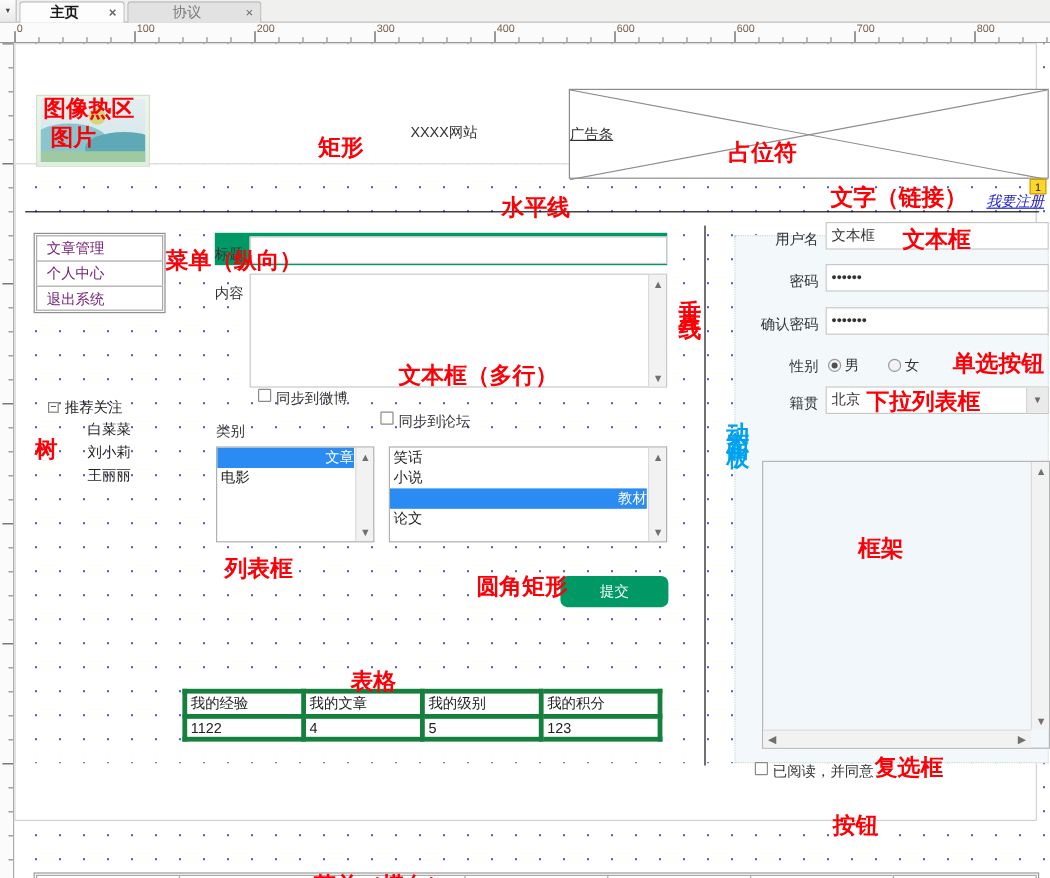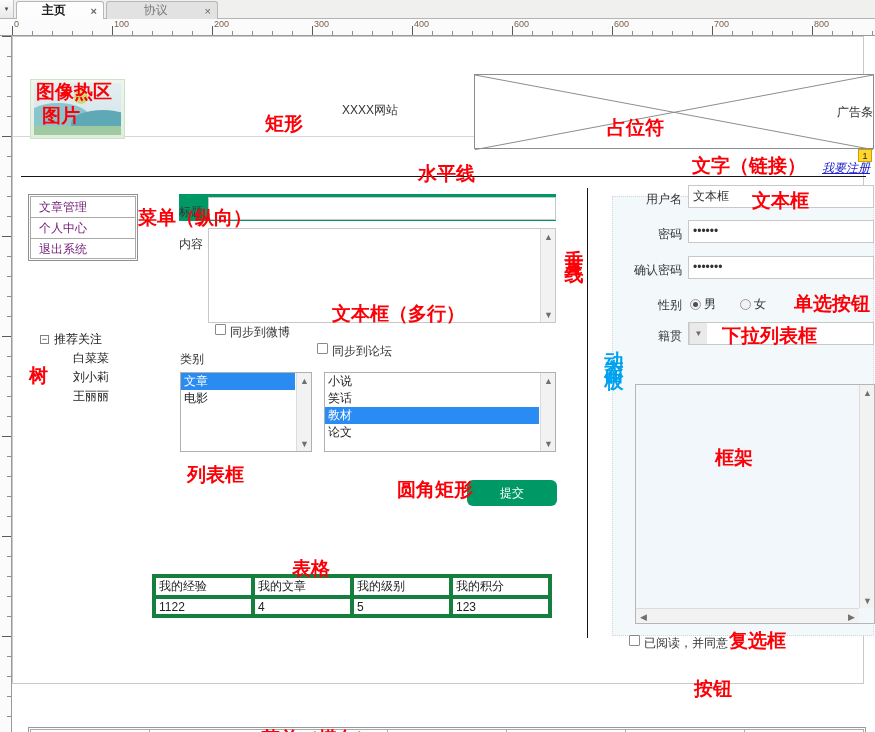--- a/index.html
+++ b/index.html
@@ -126,21 +126,21 @@
     font-size: 12px; color: #333;
   }
   .placeholder {
     position: absolute; left: 462px; top: 38px; width: 400px; height: 75px;
     border: 1px solid #8c8c8c; background: #ffffff;
   }
   .placeholder svg { position: absolute; inset: 0; }
   .placeholder-label {
     position: absolute; left: 0; top: 50%; width: 100%;
     transform: translateY(-50%);
-    text-align: right; font-size: 12px; color: #333;
+    text-align: left; font-size: 12px; color: #333; text-decoration: underline;
   }
   .hr-line {
     position: absolute; left: 9px; top: 140px; width: 845px; height: 0;
     border-top: 1.5px solid #141414;
   }
   .vr-line {
     position: absolute; left: 575px; top: 152px; width: 0; height: 450px;
     border-left: 1.5px solid #141414;
   }
 
@@ -214,21 +214,21 @@
   .rbtn.checked::after {
     content: ''; width: 5px; height: 5px; border-radius: 50%; background: #4f4f4f;
   }
 
   .listbox {
     position: absolute; border: 1px solid #b0b0b0; background: #ffffff;
     font-size: 12px; color: #222; overflow: hidden;
   }
   .listbox .items { position: absolute; left: 0; top: 0; right: 16px; }
   .listbox .li { height: 17px; line-height: 17px; padding-left: 3px; }
-  .listbox .li.sel { background: #2a8bf2; color: #ffffff; }
+  .listbox .li.sel { background: #2a8bf2; color: #ffffff; text-align: right; }
 
   .select {
     position: absolute; border: 1px solid #c8c8c8; background: #ffffff;
     font-size: 12px; color: #333; display: flex; align-items: center;
   }
   .select .val { padding-left: 4px; flex: 1; }
   .select .caret {
     width: 18px; height: 100%; background: #eaeaea; border-left: 1px solid #d6d6d6;
     display: flex; align-items: center; justify-content: center;
     font-size: 8px; color: #6a6a6a;
@@ -488,22 +488,22 @@
       </div>
       <div class="vscroll">
         <div class="arrow up">▲</div>
         <div class="arrow down">▼</div>
       </div>
     </div>
     <div class="anno" style="left:175px; top:429px;">列表框</div>
 
     <div class="listbox" style="left:312px; top:336px; width:232px; height:80px;">
       <div class="items">
+        <div class="li">笑话</div>
         <div class="li">小说</div>
-        <div class="li">笑话</div>
         <div class="li sel">教材</div>
         <div class="li">论文</div>
       </div>
       <div class="vscroll">
         <div class="arrow up">▲</div>
         <div class="arrow down">▼</div>
       </div>
     </div>
 
     <div class="btn-round" style="left:455px; top:444px; width:90px; height:26px;">
@@ -549,20 +549,21 @@
       <span>男</span>
     </div>
     <div class="rbtn-row" style="left:728px; top:260px;">
       <span class="rbtn"></span>
       <span>女</span>
     </div>
     <div class="anno" style="left:782px; top:258px;">单选按钮</div>
 
     <div class="field-label" style="left:608px; top:292px; width:62px;">籍贯</div>
     <div class="select" style="left:676px; top:286px; width:186px; height:23px;">
+      <span class="val">北京</span>
       <span class="caret">▼</span>
     </div>
     <div class="anno" style="left:710px; top:290px;">下拉列表框</div>
 
     <div class="frame">
       <div class="vscroll" style="height:calc(100% - 15px);">
         <div class="arrow up">▲</div>
         <div class="arrow down">▼</div>
       </div>
       <div class="hscroll" style="width:calc(100% - 15px);">

